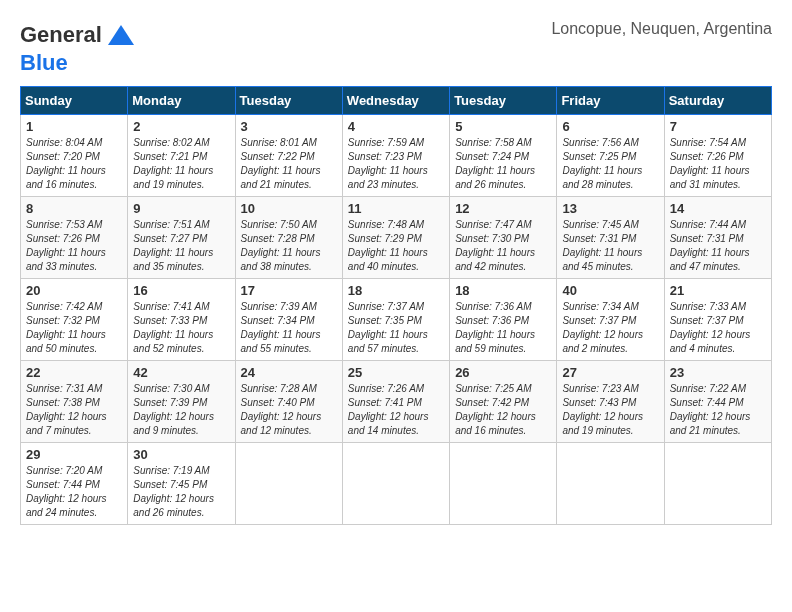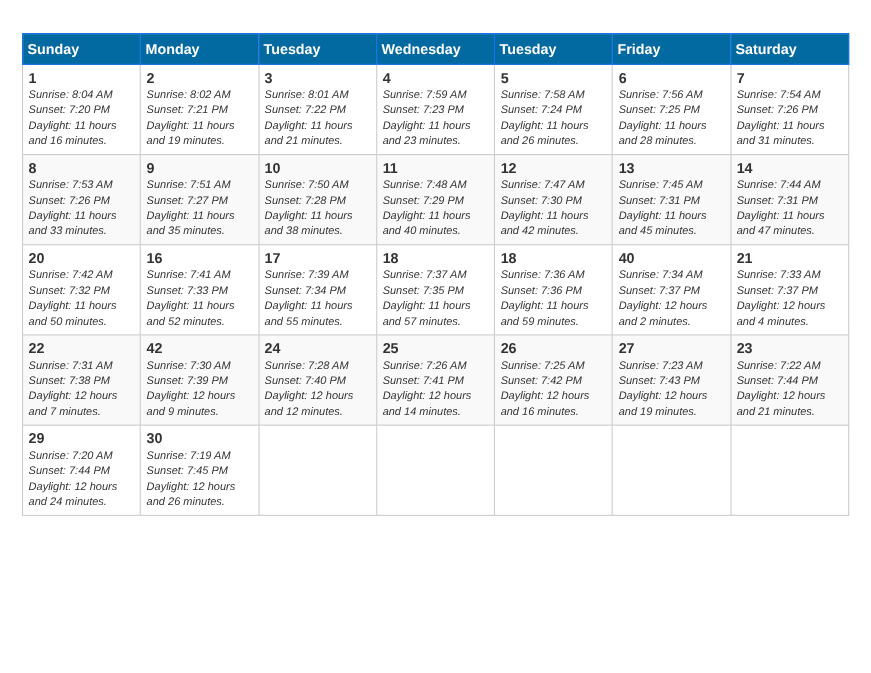--- a/index.html
+++ b/index.html
@@ -51,21 +51,21 @@
     .location {
       font-size: 16px;
       color: #555;
     }
     .calendar {
       width: 100%;
       border-collapse: collapse;
       font-size: 11px;
     }
     .calendar th {
-      background-color: #0369a1;
+      background-color: #0c4a6e;
       color: white;
       padding: 6px 4px;
       text-align: left;
       font-size: 13px;
       font-weight: bold;
       border: 1px solid #1a73e8;
     }
     .calendar td {
       border: 1px solid #ccc;
       padding: 4px 5px;
@@ -92,21 +92,31 @@
     }
     .empty-cell {
       background: #fff !important;
       border: 1px solid #ccc;
     }
   </style>
 </head>
 <body>
 
 <div class="header">
+  <div class="logo">
+    <div class="logo-text">
+      <span class="logo-general">General</span>
+      <svg class="logo-icon" viewBox="0 0 30 30">
+        <polygon points="15,5 28,25 2,25" fill="#1a73e8"></polygon>
+      </svg>
+    </div>
+    <span class="logo-blue">Blue</span>
+  </div>
   <div class="title-section">
+    <div class="location">Loncopue, Neuquen, Argentina</div>
   </div>
 </div>
 
 <table class="calendar">
   <thead>
     <tr>
       <th>Sunday</th>
       <th>Monday</th>
       <th>Tuesday</th>
       <th>Wednesday</th>

